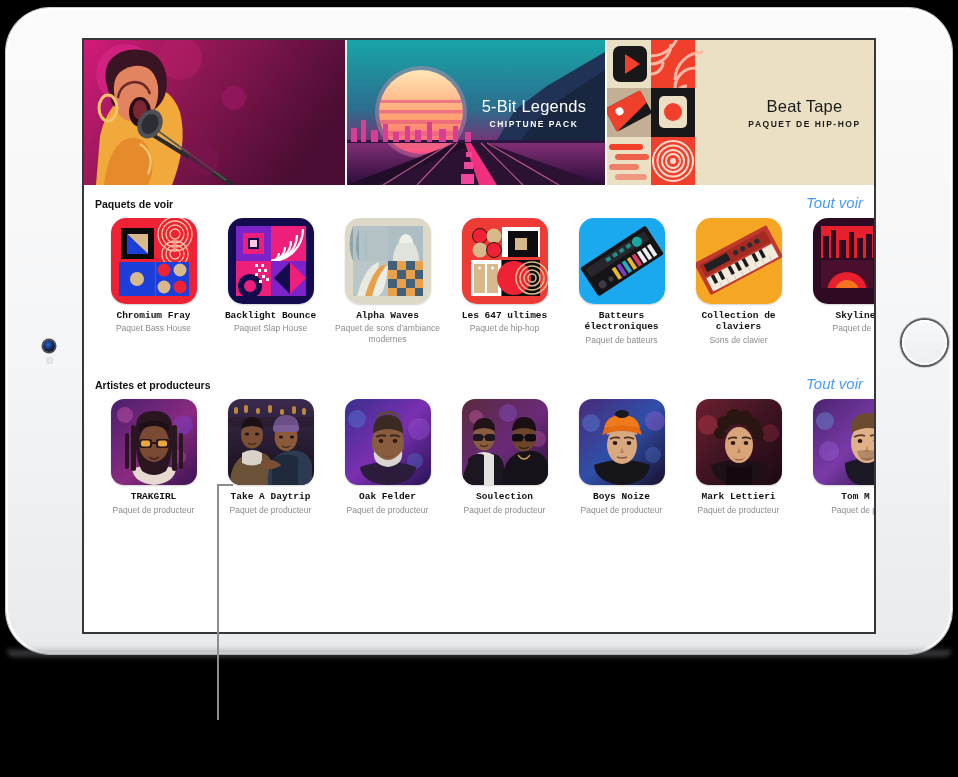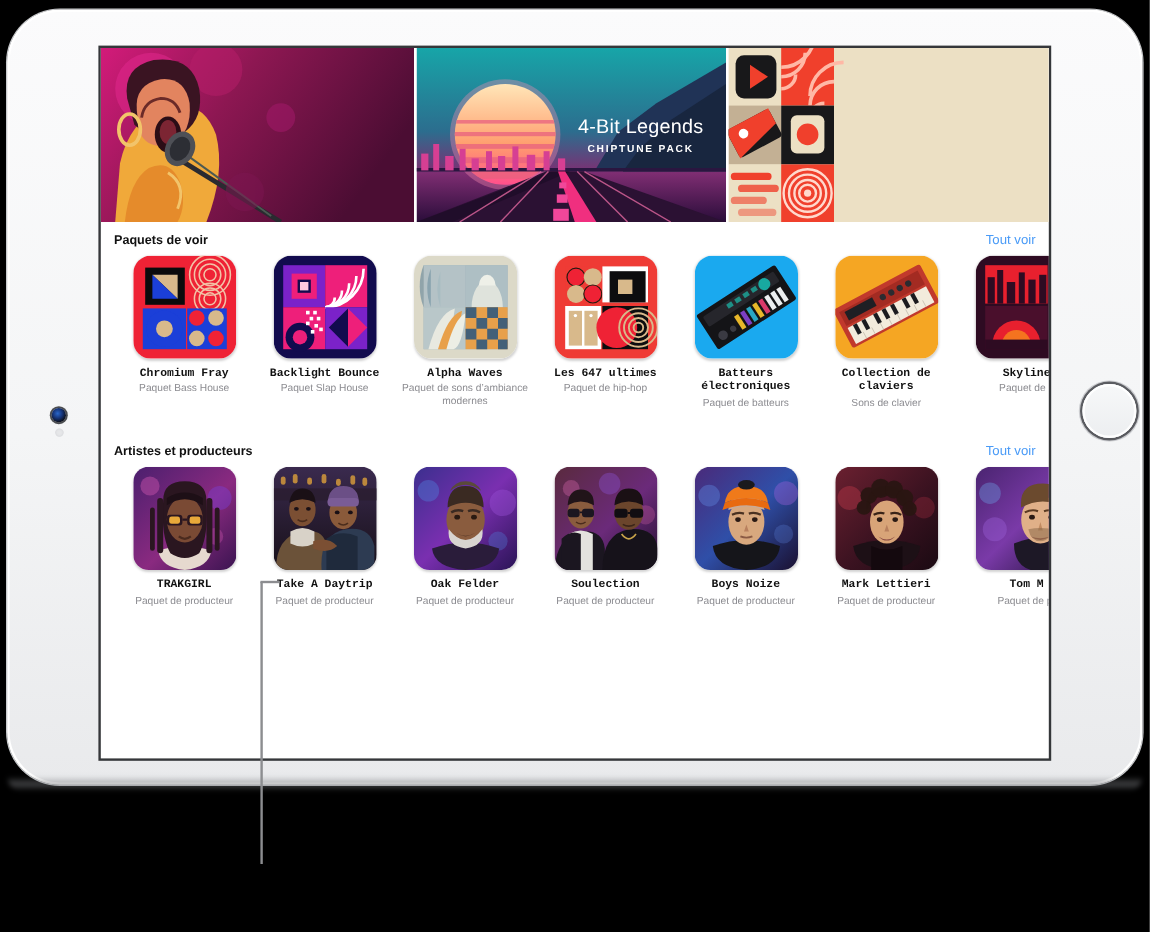--- a/index.html
+++ b/index.html
@@ -92,21 +92,21 @@
     text-align:center; color:#fff;
   }
   .hero-title{ font-size:16.5px; font-weight:400; letter-spacing:.2px; line-height:1.15; }
   .hero-sub{ font-size:8.5px; font-weight:700; letter-spacing:1.5px; margin-top:4px; }
   .hero-3 .hero-txt{ left:48%; color:#1b1b1b; }
 
   
   .section{ padding:9px 11px 0 11px; }
   .sec-head{ display:flex; align-items:baseline; justify-content:space-between; }
   .sec-title{ font-size:10.5px; font-weight:700; color:#111; }
-  .sec-all{ font-size:11px; color:#4a9bf7; cursor:pointer; }
+  .sec-all{ font-size:15px; color:#4a9bf7; cursor:pointer;font-style:italic; }
 
   .row{ display:flex; gap:0; margin-top:7px; }
   .card{ width:117px; flex:0 0 117px; text-align:center; cursor:pointer; }
   .thumb{
     width:86px; height:86px; margin:0 auto; border-radius:15px; overflow:hidden; position:relative;
     box-shadow:0 1px 2px rgba(0,0,0,.18);
   }
   .card-name{ margin-top:6px; font-size:9.5px; font-weight:700; color:#111; line-height:1.2;font-family:Liberation Mono, monospace; }
   .card-sub{ margin-top:2px; font-size:8.5px; color:#8b8b90; line-height:1.25; }
 
@@ -219,21 +219,21 @@
             <rect x="114" y="134" width="13" height="10"></rect>
           </g>
           <g stroke="#e0679f" stroke-width="1.2" opacity=".8">
             <path d="M110 103 L70 145"></path>
               <path d="M104 103 L36 145"></path>
             <path d="M134 103 L176 145"></path>
               <path d="M140 103 L212 145"></path>
           </g>
         </svg>
         <div class="hero-txt">
-          <div class="hero-title">4-Bit Legends</div>
+          <div class="hero-title">5-Bit Legends</div>
           <div class="hero-sub">CHIPTUNE PACK</div>
         </div>
       </div>
 
       <div class="hero hero-3">
         <svg width="268" height="145" viewBox="0 0 268 145">
           <rect width="268" height="145" fill="#ece0c4"></rect>
           <rect x="0" y="0" width="44" height="48" fill="#ece0c4"></rect>
           <rect x="6" y="6" width="34" height="36" rx="7" fill="#18181a"></rect>
           <path d="M18 14 L33 24 L18 34 Z" fill="#f0402c"></path>
@@ -264,20 +264,24 @@
           </g>
           <rect x="44" y="97" width="44" height="48" fill="#f0402c"></rect>
           <g fill="none" stroke="#ffd9cd" stroke-width="2">
             <circle cx="66" cy="121" r="20"></circle>
               <circle cx="66" cy="121" r="15.5"></circle>
             <circle cx="66" cy="121" r="11"></circle>
               <circle cx="66" cy="121" r="7"></circle>
           </g>
           <circle cx="66" cy="121" r="3" fill="#ffd9cd"></circle>
         </svg>
+        <div class="hero-txt">
+          <div class="hero-title">Beat Tape</div>
+          <div class="hero-sub">PAQUET DE HIP-HOP</div>
+        </div>
       </div>
     </div>
 
     <div class="section">
       <div class="sec-head">
         <span class="sec-title">Paquets de voir</span>
         <span class="sec-all">Tout voir</span>
       </div>
       <div class="row">
 

